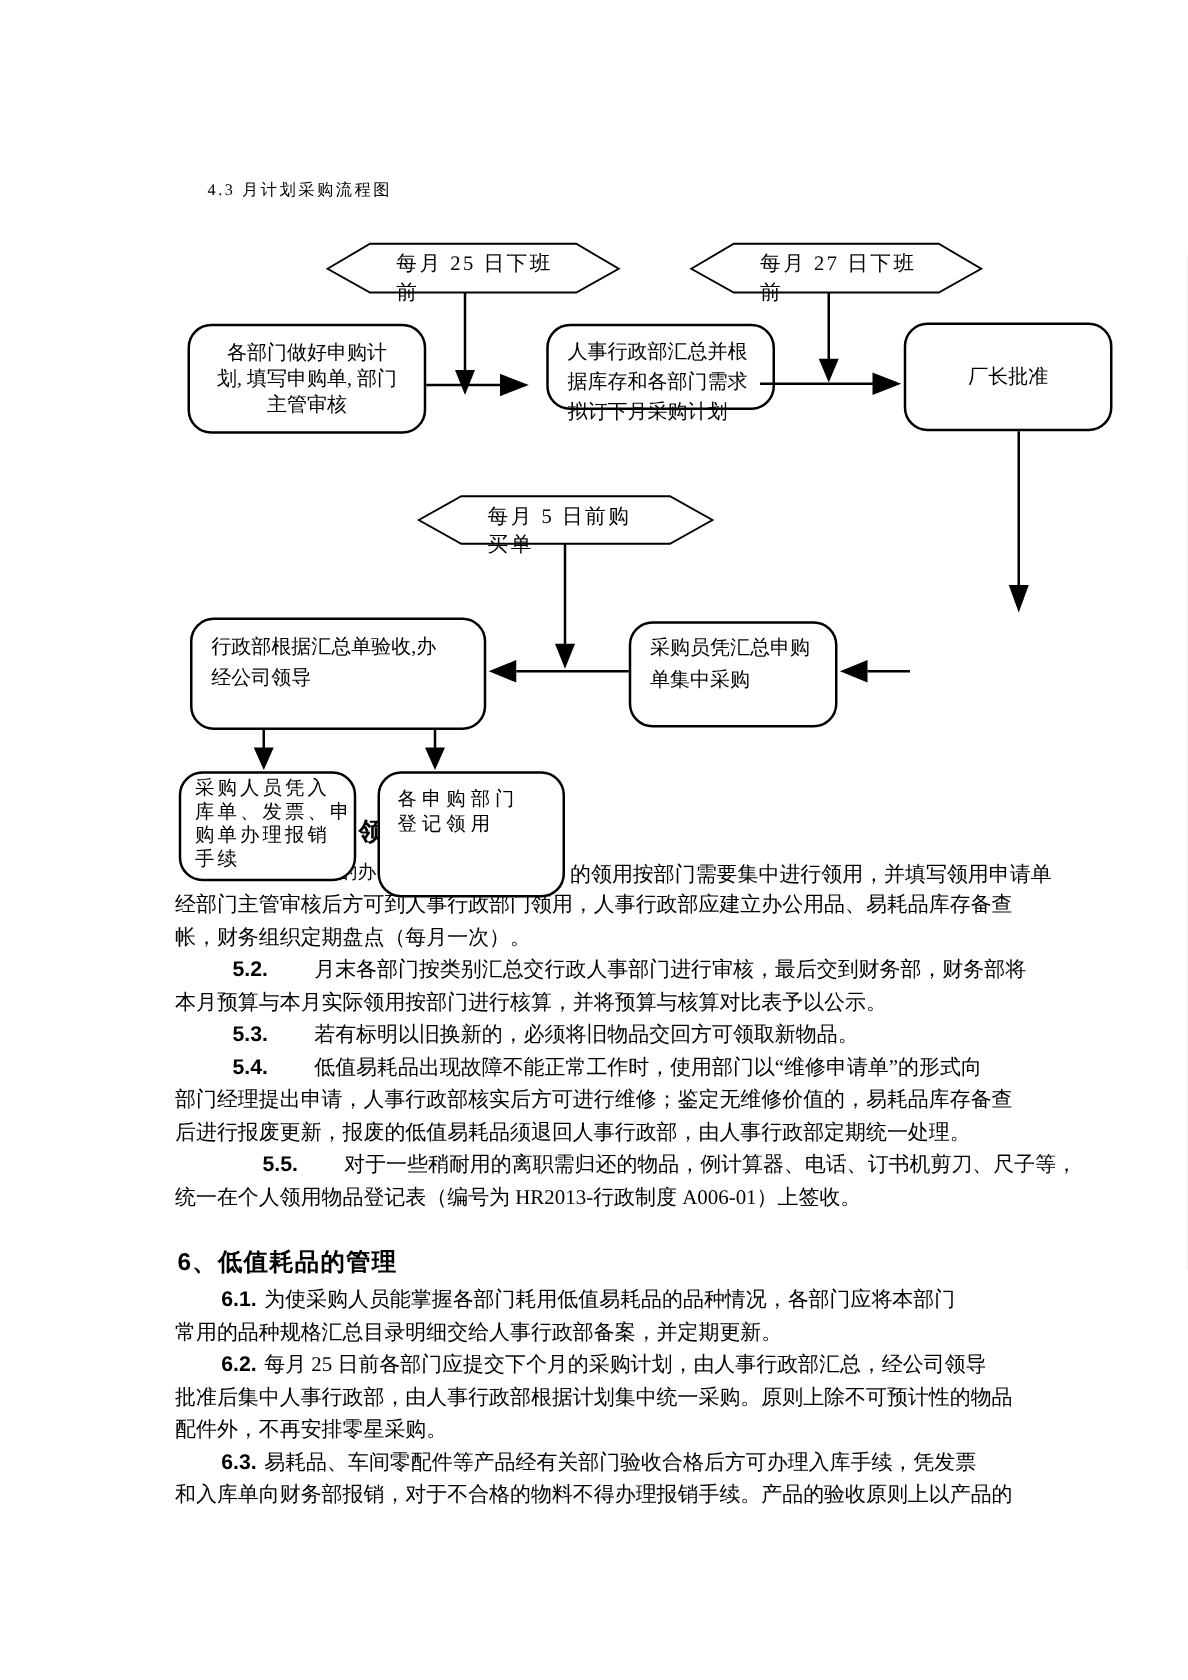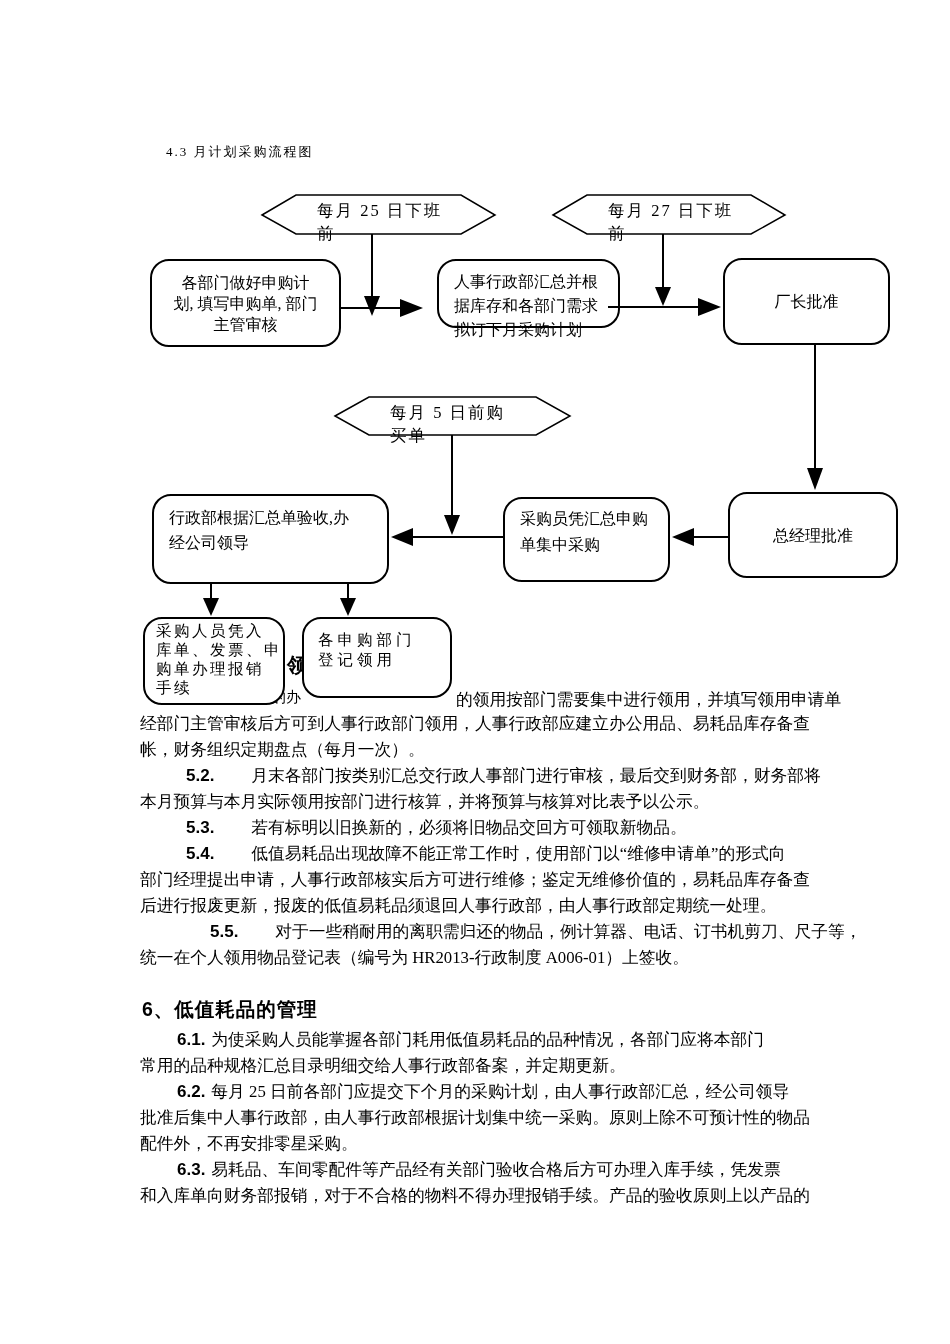--- a/index.html
+++ b/index.html
@@ -114,34 +114,29 @@
       <span class="bx-line">行政部根据汇总单验收,办</span>
       <span class="bx-line">经公司领导</span>
     </div>
   </div>
   <div class="rbox" style="left:503px;top:497px;width:167px;height:85px;">
     <div class="tl e-lines" style="padding-top:7px;">
       <span class="bx-line">采购员凭汇总申购</span>
       <span class="bx-line">单集中采购</span>
     </div>
   </div>
-  <div class="rbox" style="left:728px;top:492px;width:170px;height:86px;">
-    <div class="ctr">
-        <span>总经理批准</span>
-      </div>
-  </div>
   <div class="rbox" style="left:143px;top:617px;width:142px;height:88px;">
     <div class="tl g-lines" style="padding:2px 0 0 11px;">
       <span class="bx-line">采购人员凭入</span>
       <span class="bx-line">库单、发票、申</span>
       <span class="bx-line">购单办理报销</span>
       <span class="bx-line">手续</span>
     </div>
   </div>
-  <div class="rbox" style="left:302px;top:617px;width:150px;height:81px;">
+  <div class="rbox" style="left:302px;top:617px;width:150px;height:101px;">
     <div class="tl h-lines" style="padding:11px 0 0 14px;">
       <span class="bx-line">各申购部门</span>
       <span class="bx-line">登记领用</span>
     </div>
   </div>
 
   <svg class="svglayer" width="950" height="660" viewBox="0 0 950 660">
 
     <polygon points="262,215 296,195 461,195 495,215 461,234 296,234" fill="#fff" stroke="#000" stroke-width="1.5"></polygon>
     <polygon points="553,215 587,195 751,195 785,215 751,234 587,234" fill="#fff" stroke="#000" stroke-width="1.5"></polygon>

